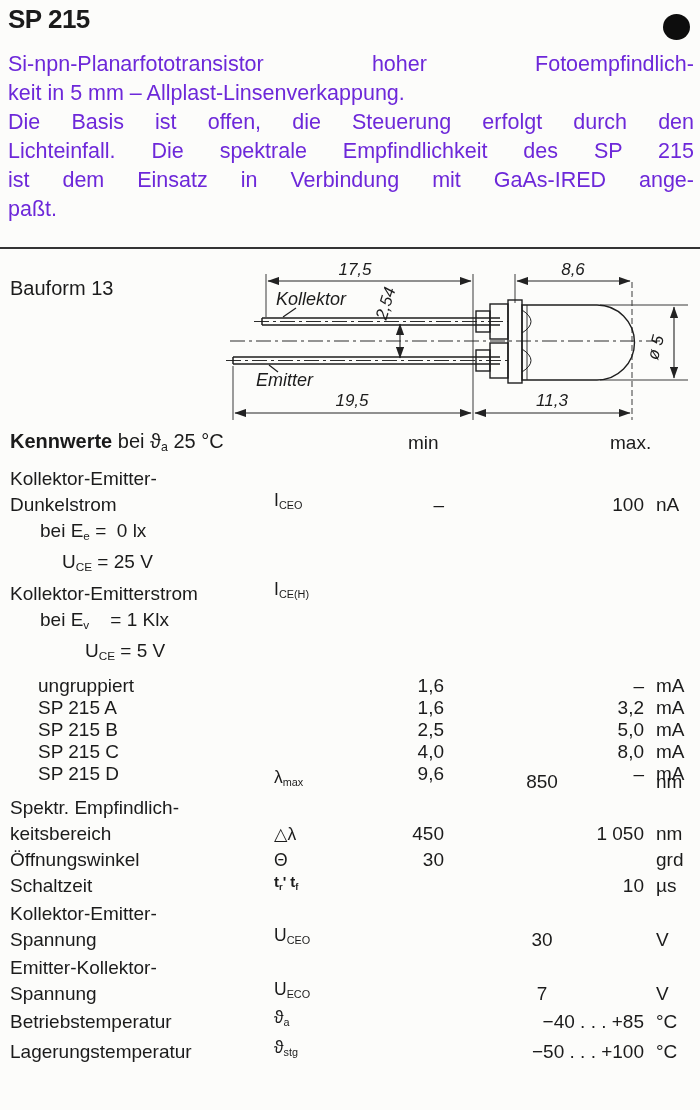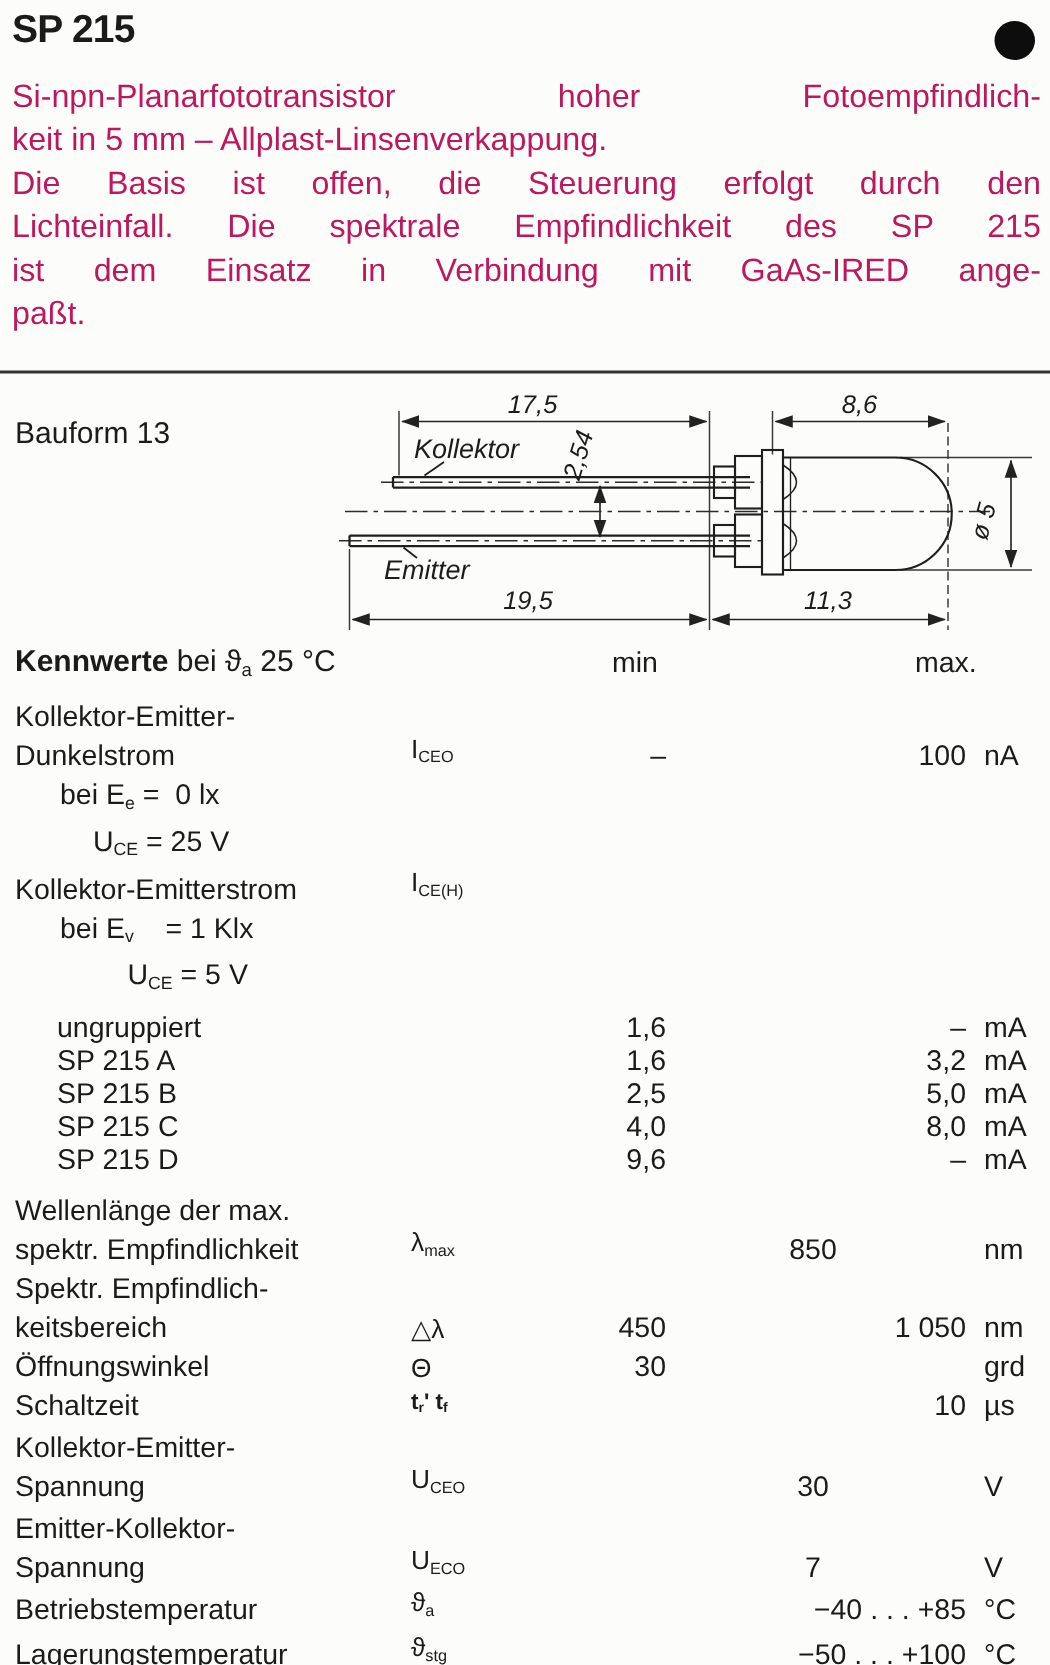--- a/index.html
+++ b/index.html
@@ -7,21 +7,21 @@
     width:700px;height:1110px;position:relative;overflow:hidden;
     background:#fcfcfa;color:#1b1b1b;
     font-family:"Liberation Sans","DejaVu Sans",sans-serif;
     -webkit-font-smoothing:antialiased;
   }
   .page{position:absolute;inset:0;}
   
   .title{position:absolute;left:8px;top:4px;font-size:26px;font-weight:bold;letter-spacing:-.5px;}
   .corner-dot{position:absolute;right:10px;top:14px;width:27px;height:26px;border-radius:50%;background:#0d0d0d;}
   
-  .intro{position:absolute;left:8px;top:50px;width:686px;font-size:21.5px;line-height:29px;color:#be185d;}
+  .intro{position:absolute;left:8px;top:50px;width:686px;font-size:21.5px;line-height:29px;color:#6d28d9;}
   .intro .ln{white-space:normal;}
   .intro .j{text-align:justify;text-align-last:justify;}
   
   .rule{position:absolute;left:0;top:247px;width:700px;height:2px;background:#343434;}
   
   .drawing{position:absolute;left:0;top:248px;}
   .drawing text{fill:#1c1c1c;}
   .dtx{font-size:20px;}
   .dim{font-size:17px;font-style:italic;}
   .pin{font-size:18px;font-style:italic;}
@@ -207,24 +207,20 @@
             <div class="lbl" style="padding-left: 28px;">
               <div>SP 215 D</div>
             </div>
             <div class="cell cmin">9,6</div>
             <div class="cell cmax">–</div>
             <div class="cell cunit">mA</div>
           </div>
         </div>
         <div class="rowblk" style="margin-top: 10px;">
           <div class="vrow">
-            <div class="lbl">
-              <div>Wellenlänge der max.</div>
-              <div>spektr. Empfindlichkeit</div>
-            </div>
             <div class="sym"><span>λ</span><span class="sub">max</span></div>
             <div class="cell ctyp">850</div>
             <div class="cell cunit">nm</div>
           </div>
         </div>
         <div class="rowblk" style="margin-top: 0px;">
           <div class="vrow">
             <div class="lbl">
               <div>Spektr. Empfindlich-</div>
               <div>keitsbereich</div>

